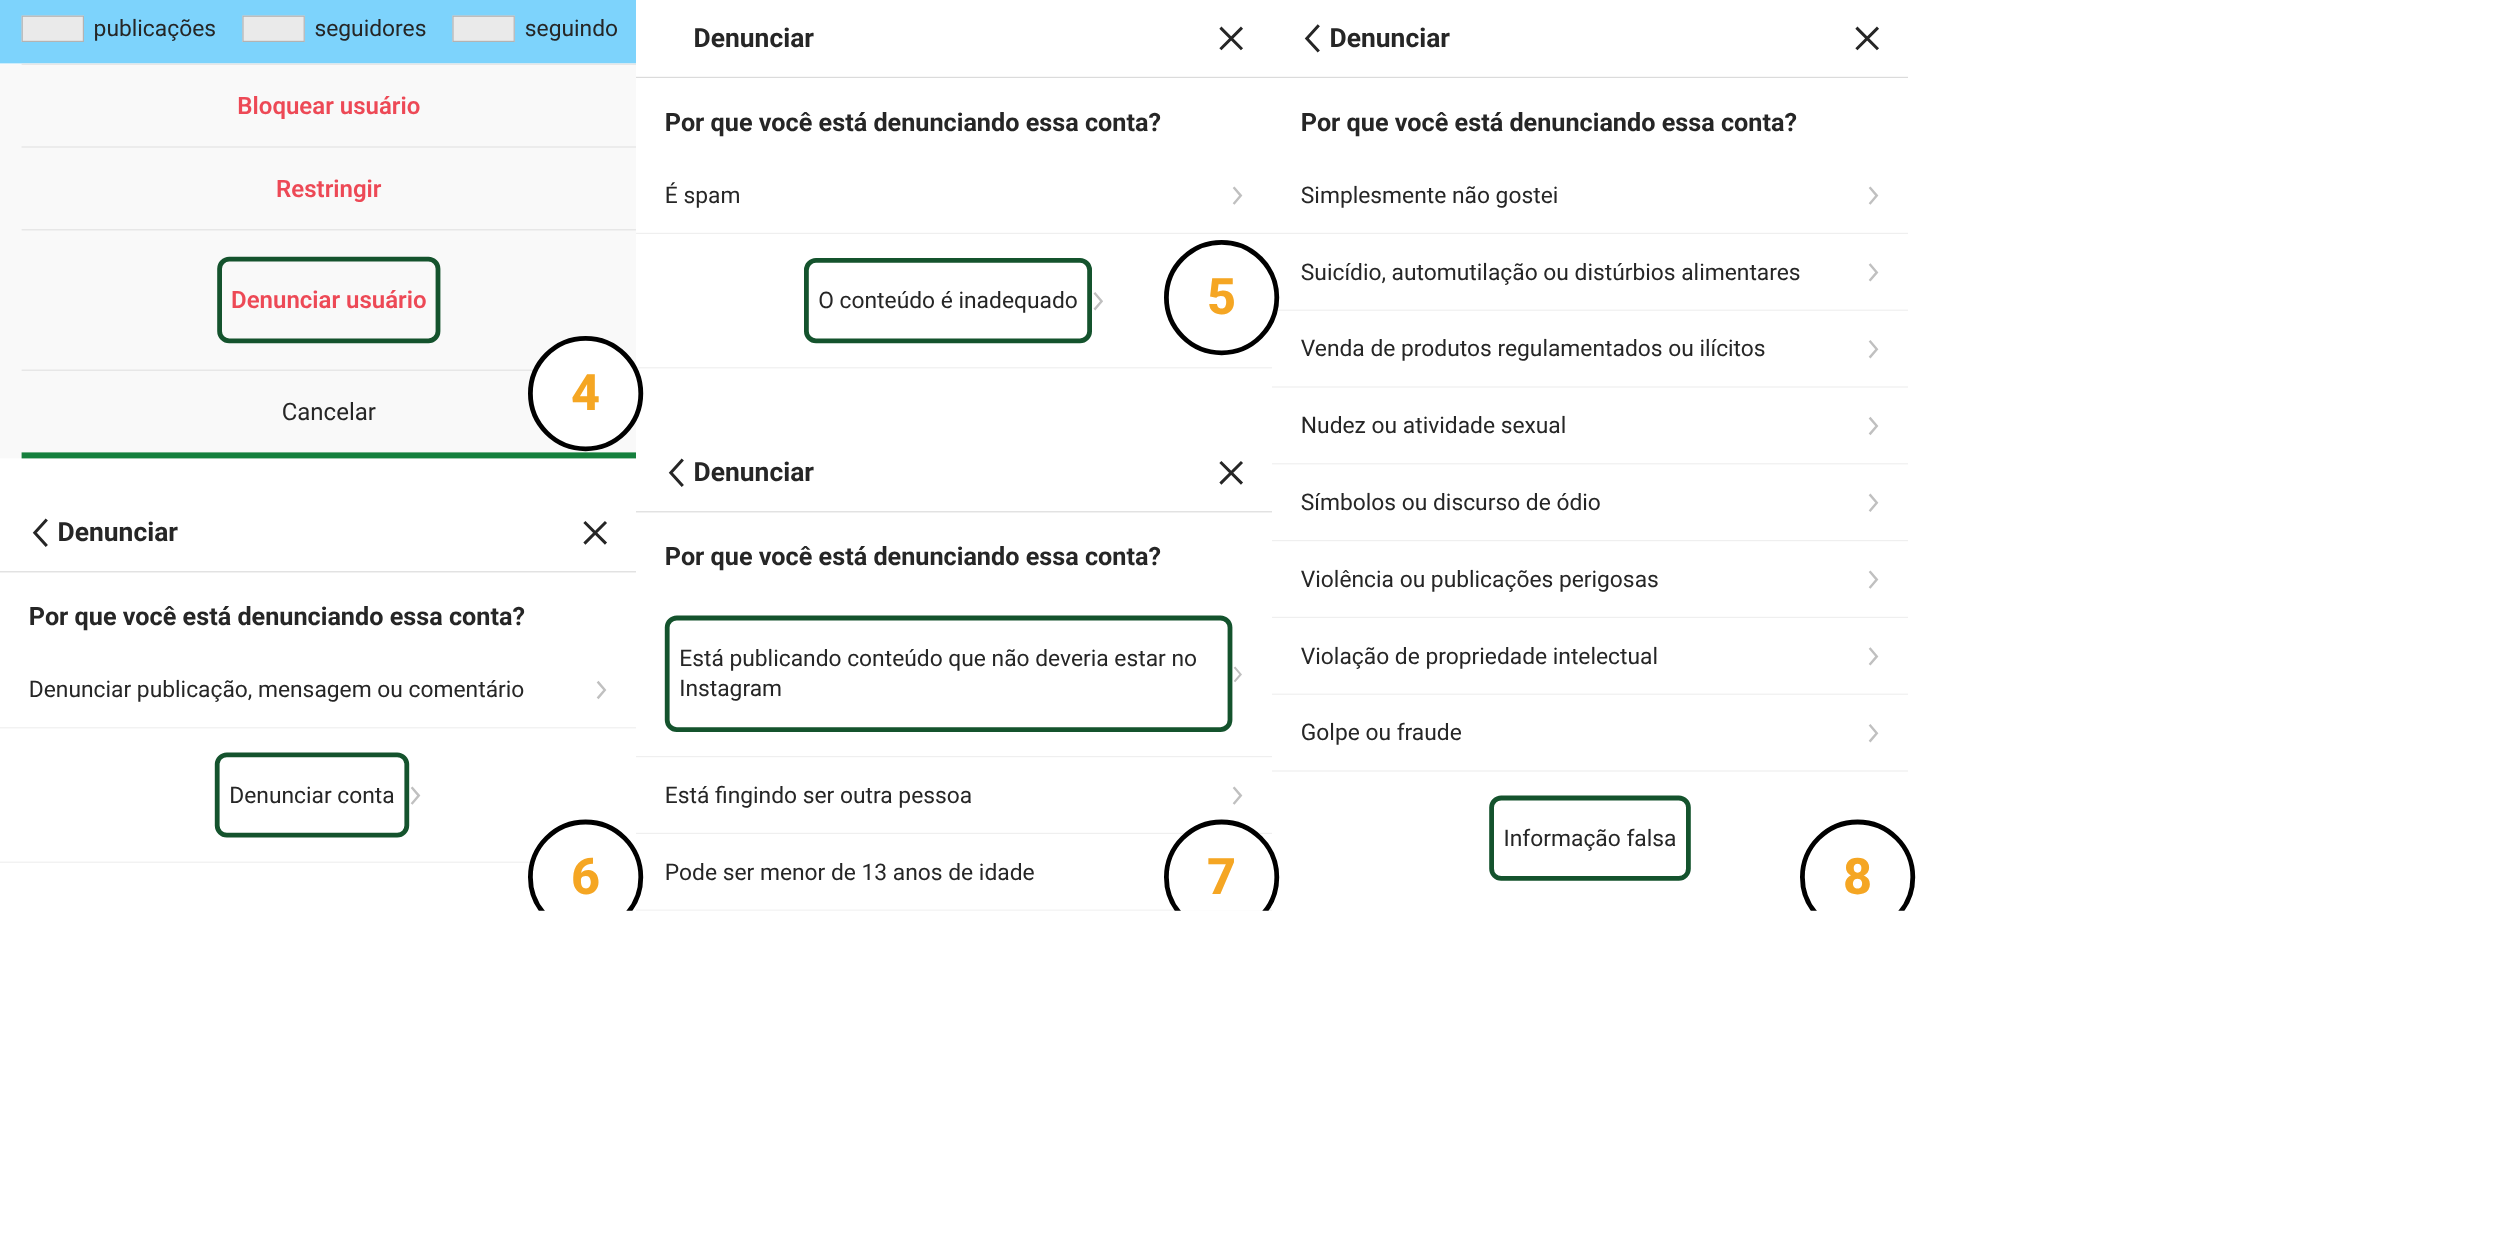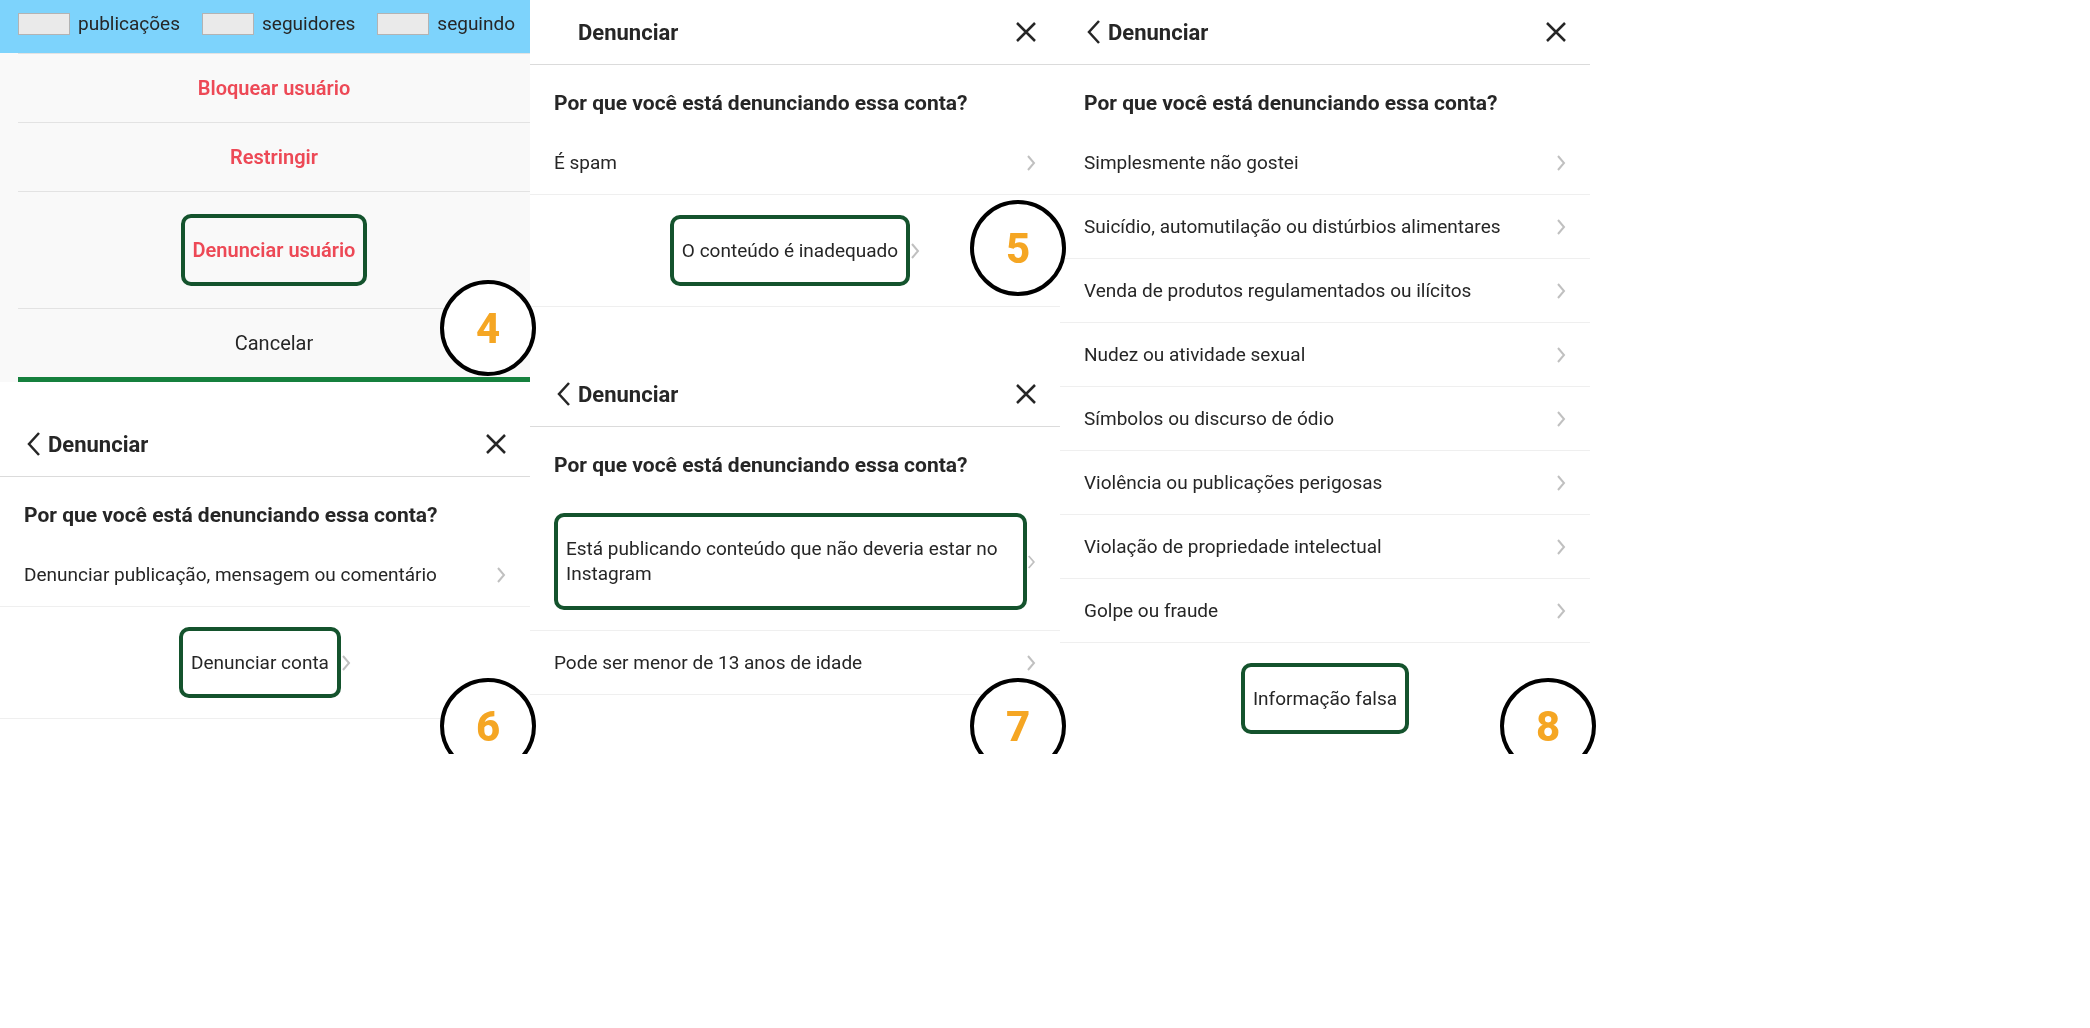--- a/index.html
+++ b/index.html
@@ -273,20 +273,26 @@
     </div>
   </div>
   <div class="question">Por que você está denunciando essa conta?</div>
   <div class="option-row">
     <span class="highlight" style="line-height:1.3">Está publicando conteúdo que não deveria estar no Instagram</span>
     <svg width="10" height="18" viewBox="0 0 10 18">
         <path d="M2 2 L8 9 L2 16" stroke="#c0c0c0" stroke-width="2" fill="none"></path>
       </svg>
   </div>
   <div class="option-row">
+    <span class="label">Está fingindo ser outra pessoa</span>
+    <svg width="10" height="18" viewBox="0 0 10 18">
+        <path d="M2 2 L8 9 L2 16" stroke="#c0c0c0" stroke-width="2" fill="none"></path>
+      </svg>
+  </div>
+  <div class="option-row">
     <span class="label">Pode ser menor de 13 anos de idade</span>
     <svg width="10" height="18" viewBox="0 0 10 18">
         <path d="M2 2 L8 9 L2 16" stroke="#c0c0c0" stroke-width="2" fill="none"></path>
       </svg>
   </div>
 
   <div class="badge" style="bottom:-20px; right:-6px;">7</div>
 </div>
 
 <div class="col">

